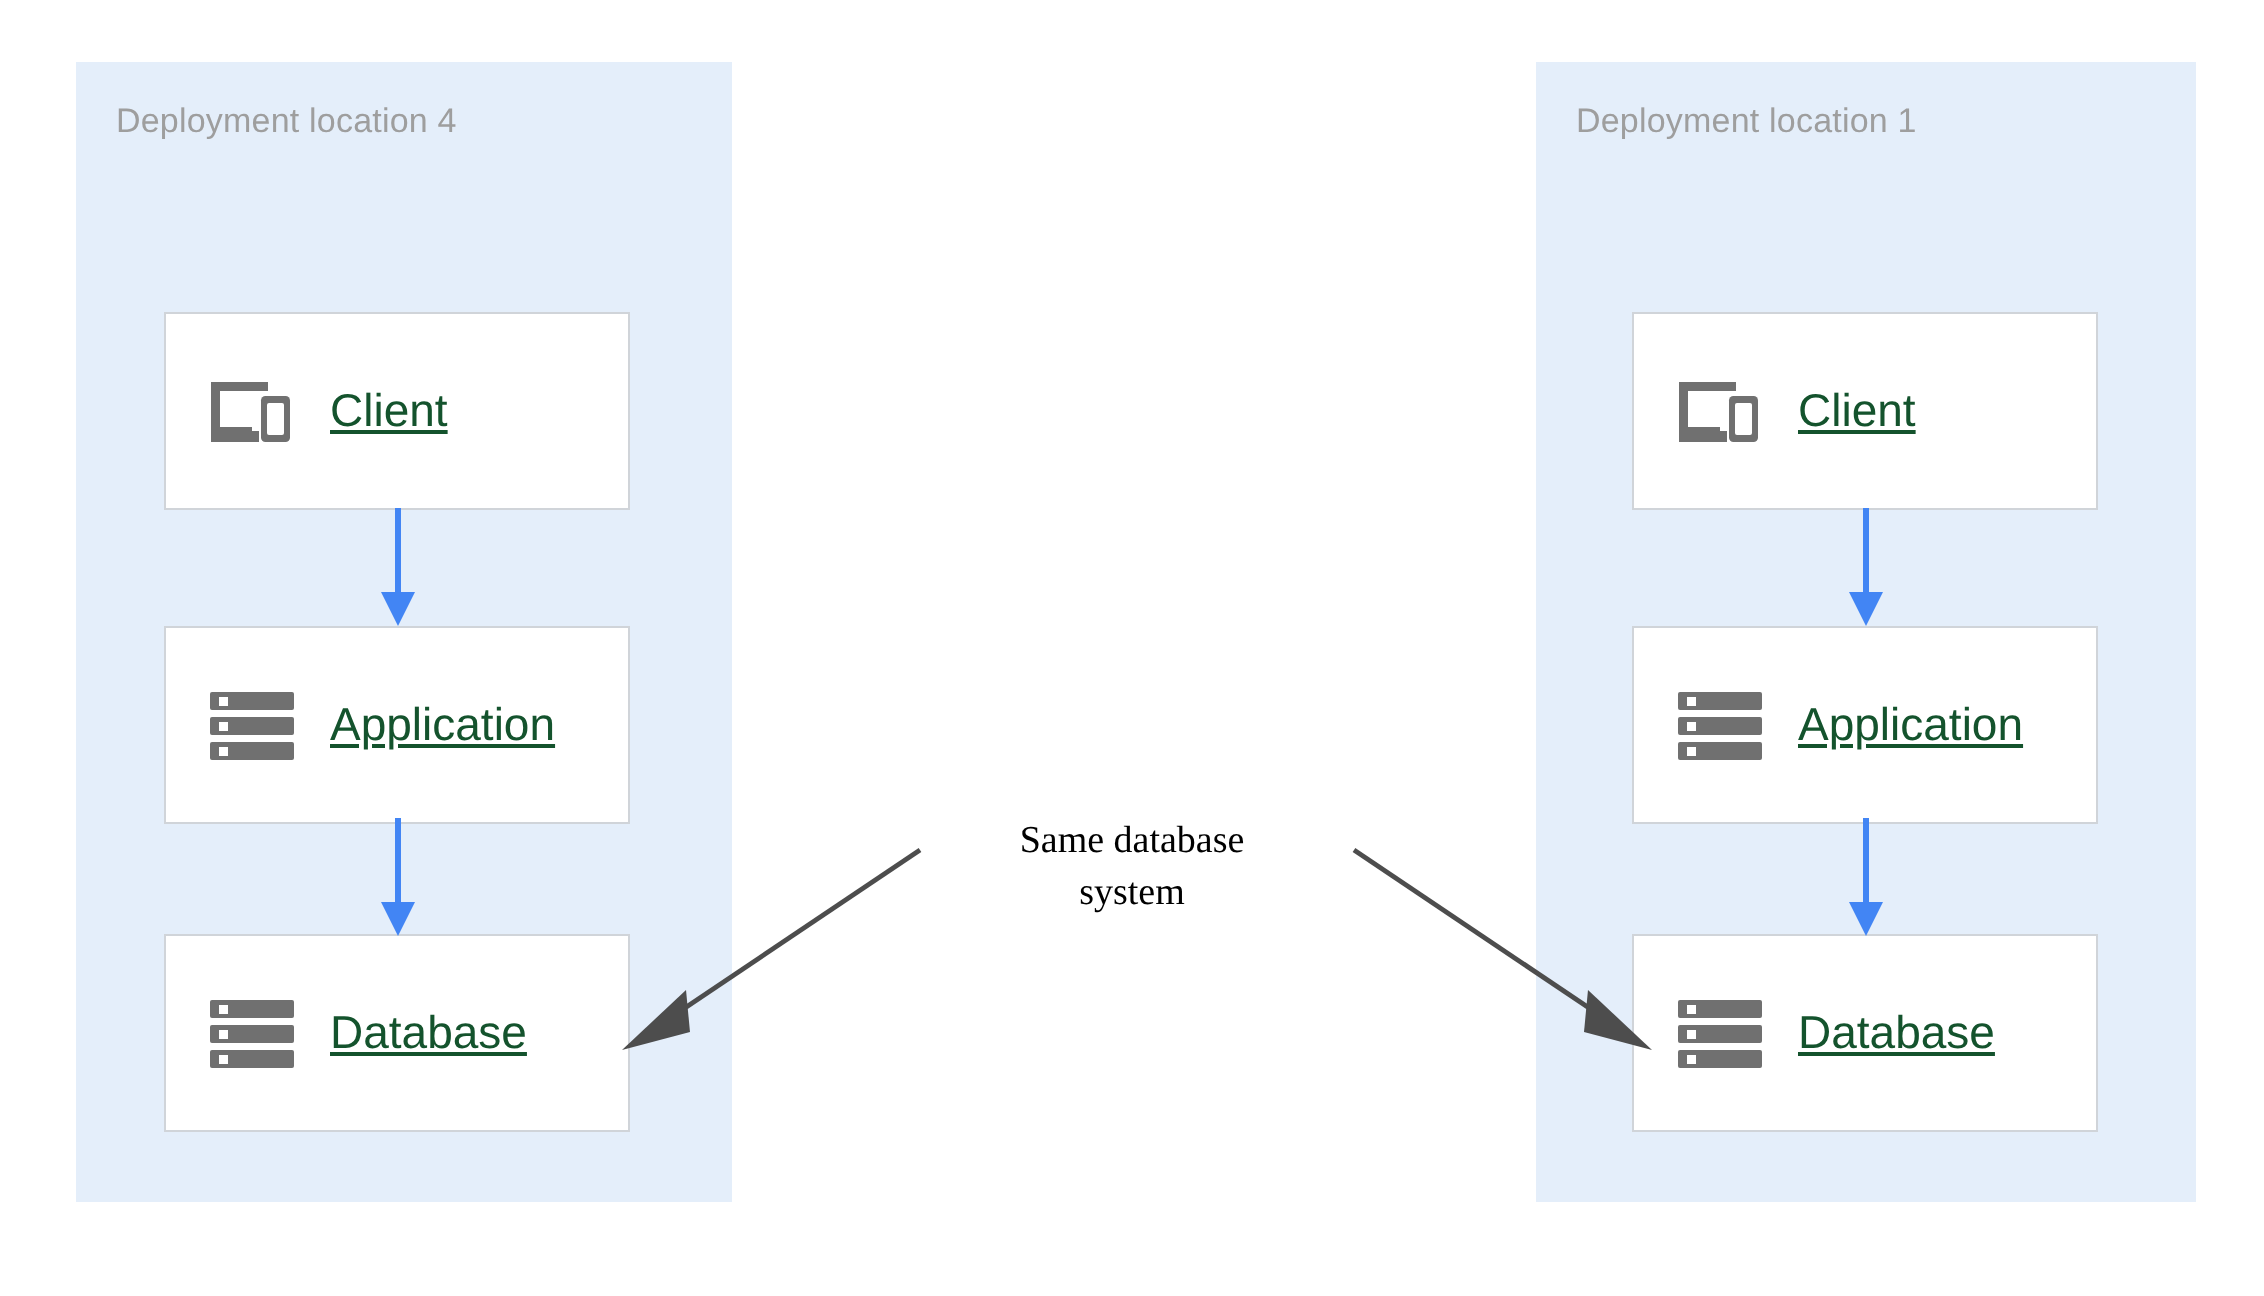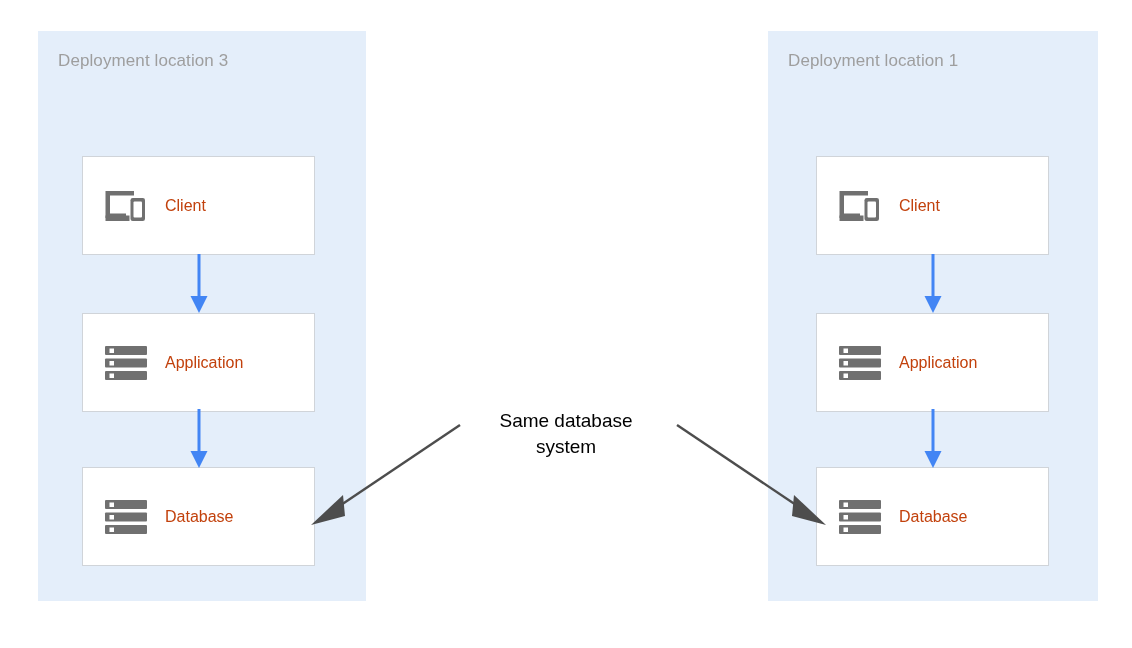--- a/index.html
+++ b/index.html
@@ -50,23 +50,24 @@
   .node-icon {
     flex: 0 0 auto;
     width: 50px;
     height: 44px;
     display: flex;
     align-items: center;
     justify-content: center;
     margin-right: 14px;
   }
   .node-label {
-    font-size: 16px;
-    color: #c2410c;
+    font-size: 23px;
+    color: #14532d;
     white-space: nowrap;
+    text-decoration: underline;
   }
 
   
   .conn {
     position: absolute;
   }
   .annotation {
     position: absolute;
     text-align: center;
     font-size: 19px;
@@ -75,21 +76,21 @@
     white-space: pre-line;
   }
   svg { display: block; }
 </style>
 </head>
 <body>
 
 <div id="canvas">
 
   <div class="panel" style="left:38px; top:31px; width:328px; height:570px;">
-    <div class="panel-title">Deployment location 3</div>
+    <div class="panel-title">Deployment location 4</div>
   </div>
 
   <div class="node" style="left:82px; top:156px;">
     <span class="node-icon">
       <svg width="44" height="34" viewBox="0 0 44 34" aria-hidden="true">
         <path fill="#707070" d="M1.5 2 H30 V6.5 H6 V24.5 H22 V29 H1.5 Z"></path>
         <rect x="1.5" y="26.5" width="24" height="5.5" fill="#707070"></rect>
         <rect x="26.5" y="9" width="14.5" height="23" rx="2.2" fill="#707070"></rect>
         <rect x="29.5" y="12.5" width="8.5" height="16" rx="1" fill="#ffffff"></rect>
       </svg>
@@ -204,16 +205,16 @@
     </svg>
   </div>
 
   <div class="conn" style="left:672px; top:420px; width:160px; height:110px;">
     <svg width="160" height="110" viewBox="0 0 160 110">
       <line x1="5" y1="5" x2="130" y2="89" stroke="#4d4d4d" stroke-width="2.4"></line>
       <polygon points="154,105 122,75 120,96" fill="#4d4d4d"></polygon>
     </svg>
   </div>
 
-  <div class="annotation" style="left:441px; top:408px; width:250px;">Same database
+  <div class="annotation" style="left:441px; top:408px; width:250px;font-family:Liberation Serif, serif;">Same database
 system</div>
 
 </div>
 
 </body></html>

